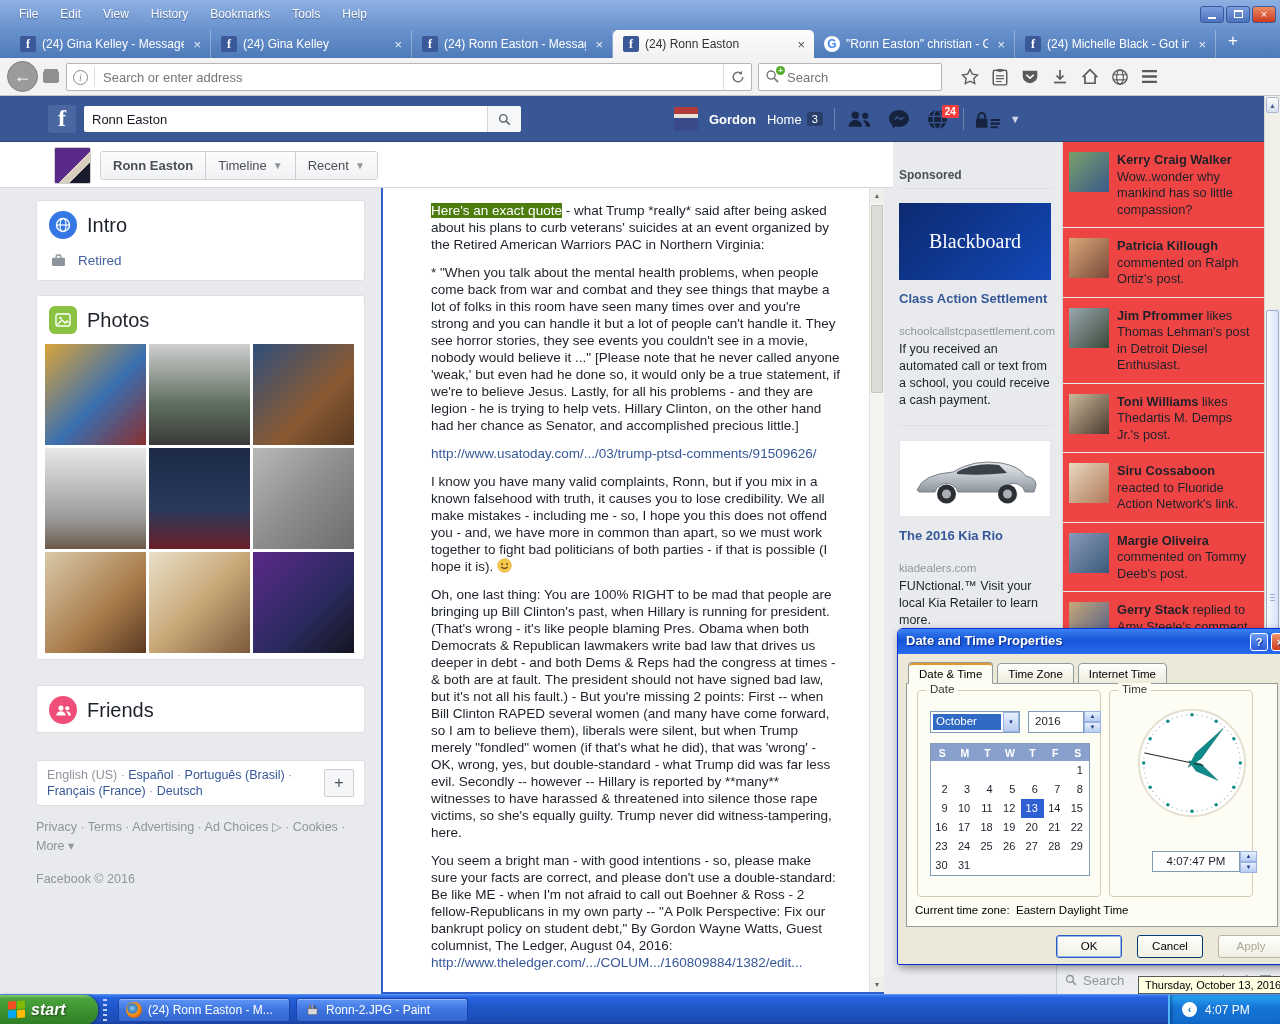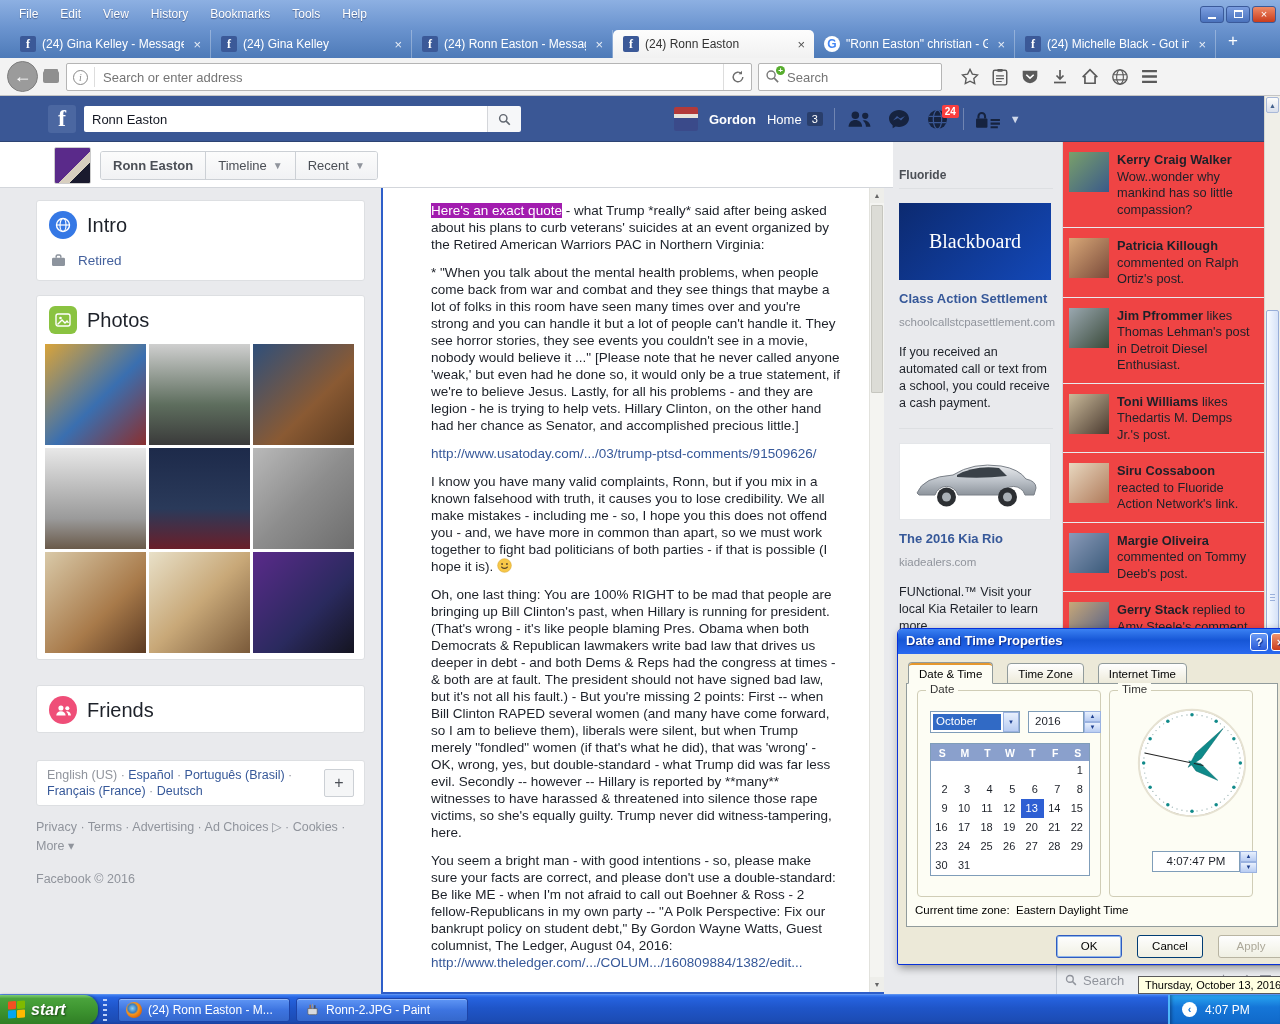--- a/index.html
+++ b/index.html
@@ -111,38 +111,38 @@
 #lang-list .lsep{color:#90949c}
 .addlang{margin-left:auto;width:30px;height:28px;border:1px solid #ccd0d5;border-radius:2px;background:#f5f6f7;
  color:#4b4f56;font-size:16px;text-align:center;line-height:26px}
 .fb-footer{position:absolute;left:36px;top:722px;width:320px;font-size:12.5px;color:#90949c;line-height:19px}
 .fb-footer .copy{margin-top:14px}
 
 
 .centercol{position:absolute;left:381px;top:92px;width:503px;height:806px;background:#fff;
  border-left:2px solid #2e5ec9;border-bottom:2px solid #2e5ec9;padding:14px 44px 10px 48px;overflow:hidden}
 .ppar{font-size:13.5px;line-height:17px;color:#1d2129;margin-bottom:11px}
-.hl{background:#a21caf;color:#fff}
+.hl{background:#4d7c0f;color:#fff}
 .plink{color:#365899;cursor:pointer}
 .postscroll{position:absolute;right:0;top:0;bottom:0;width:15px;background:#f4f4f1;border-left:1px solid #e2e2dd}
 .psarrow{height:15px;background:#eeeeea;color:#666;font-size:7px;text-align:center;line-height:15px}
 .psarrow.dn{position:absolute;bottom:0;left:0;right:0}
 .psthumb{position:absolute;left:1px;right:1px;top:17px;height:188px;background:#dcdcd6;border:1px solid #c6c6bf;border-radius:1px}
 
 
 .sponsored{position:absolute;left:899px;top:46px;width:154px}
 .sphead{margin-top:26px;font-size:12px;font-weight:bold;color:#4b4f56;border-bottom:1px solid #dddfe2;padding-bottom:6px}
 .ad{margin-top:14px}
 .ad-img{width:152px;height:77px;display:flex;align-items:center;justify-content:center}
 .ad-img.blackboard{background:linear-gradient(135deg,#0c2a70 0%,#1348b8 100%)}
 .ad-img.blackboard span{color:#fff;font-family:Liberation Serif, serif;font-size:20px}
 .ad-img.car{background:#fff;border:1px solid #e4e6e9}
 .ad-title{margin-top:11px;font-size:13px;font-weight:bold;color:#365899}
-.ad-domain{margin-top:10px;font-size:11.5px;color:#90949c}
-.ad-body{margin-top:16px;font-size:12.5px;line-height:17px;color:#1d2129}
+.ad-domain{margin-top:19px;font-size:11.5px;color:#90949c}
+.ad-body{margin-top:4px;font-size:12.5px;line-height:17px;color:#1d2129}
 .ad-div{margin-top:16px;border-top:1px solid #dddfe2}
 
 
 .ticker{position:absolute;left:1062px;top:46px;width:202px;height:764px;background:#ef4444;border-left:1px solid #d3d6db;overflow:hidden}
 .titem{display:flex;gap:8px;padding:10px 8px 9px 6px;border-bottom:1px solid #e9eaed}
 .tavatar{width:40px;height:40px;flex:none}
 .ttext{font-size:12.8px;line-height:16.5px;color:#1d2129}
 
 
 .chatbar{position:absolute;left:1056px;top:869px;width:224px;height:29px;background:#ebedf0;
@@ -165,21 +165,21 @@
  background:#ece9d8;border:1px solid #0831d9;border-radius:6px 6px 2px 2px;box-shadow:2px 3px 8px rgba(0,0,0,.4)}
 .xp-title{height:25px;border-radius:5px 5px 0 0;padding:4px 8px 0;
  background:linear-gradient(#3a81f3,#1656d6 45%,#2a6af0);color:#fff;font-weight:bold;font-size:13px;
  text-shadow:1px 1px 1px #0a2a8a}
 .xp-btn{position:absolute;top:4px;width:18px;height:18px;border:1px solid #fff;border-radius:3px;color:#fff;
  font-size:11px;font-weight:bold;text-align:center;line-height:16px}
 .xp-btn.help{left:352px;background:linear-gradient(#6a9bf5,#2a5ad8)}
 .xp-btn.xclose{left:373px;background:linear-gradient(#f0946e,#ca3c1c)}
 .xp-tabs{position:absolute;left:10px;top:33px;display:flex}
 .xp-tab{padding:4px 10px 3px;font-size:11.5px;color:#000;background:linear-gradient(#fff,#ece9d8);
- border:1px solid #919b9c;border-radius:4px 4px 0 0;margin-right:14px;position:relative;top:1px}
+ border:1px solid #919b9c;border-radius:4px 4px 0 0;margin-right:4px;position:relative;top:1px}
 .xp-tab.active{background:#fdfdf4;box-shadow:inset 0 3px 0 -1px #e5972d;border-bottom:1px solid #fdfdf4;z-index:3;top:0;padding-top:5px}
 .xp-panel{position:absolute;left:8px;top:54px;width:372px;height:244px;background:#fdfdf4;border:1px solid #919b9c;z-index:2}
 .grp{position:absolute;top:6px;height:207px;border:1px solid #d0cdb6;border-radius:4px}
 .grp-date{left:10px;width:184px}
 .grp-time{left:202px;width:144px}
 .grp-label{position:absolute;top:-8px;left:8px;background:#fdfdf4;padding:0 4px;font-size:11.5px;color:#333}
 .combo{position:absolute;left:12px;top:20px;width:90px;height:22px;background:#fff;border:1px solid #7f9db9;display:flex}
 .combo-val{flex:1;margin:2px;background:#316ac5;color:#fff;font-size:11.5px;padding:1px 3px}
 .combo-arrow,.spin span{background:linear-gradient(#e8f0fd,#b8ccf2);border:1px solid #9ab2e0;color:#1d3f8f;
  font-size:6px;text-align:center}
@@ -519,21 +519,21 @@
         <p class="ppar">You seem a bright man - with good intentions - so, please make sure your facts are correct, and please don't use a double-standard: Be like ME - when I'm not afraid to call out Boehner &amp; Ross - 2 fellow-Republicans in my own party -- "A Polk Perspective: Fix our bankrupt policy on student debt," By Gordon Wayne Watts, Guest columnist, The Ledger, August 04, 2016: <span class="plink">http://www.theledger.com/.../COLUM.../160809884/1382/edit...</span></p>
       </div>
     <div class="postscroll">
       <div class="psarrow">▲</div>
       <div class="psthumb"></div>
       <div class="psarrow dn">▼</div>
     </div>
   </div>
 
   <div class="sponsored">
-    <div class="sphead">Fluoride</div>
+    <div class="sphead">Sponsored</div>
     <div class="ad">
       <div class="ad-img blackboard">
           <span>Blackboard</span>
         </div>
       <div class="ad-title">Class Action Settlement</div>
       <div class="ad-domain">schoolcallstcpasettlement.com</div>
       <div class="ad-body">If you received an automated call or text from a school, you could receive a cash payment.</div>
     </div>
     <div class="ad-div"></div>
     <div class="ad">

